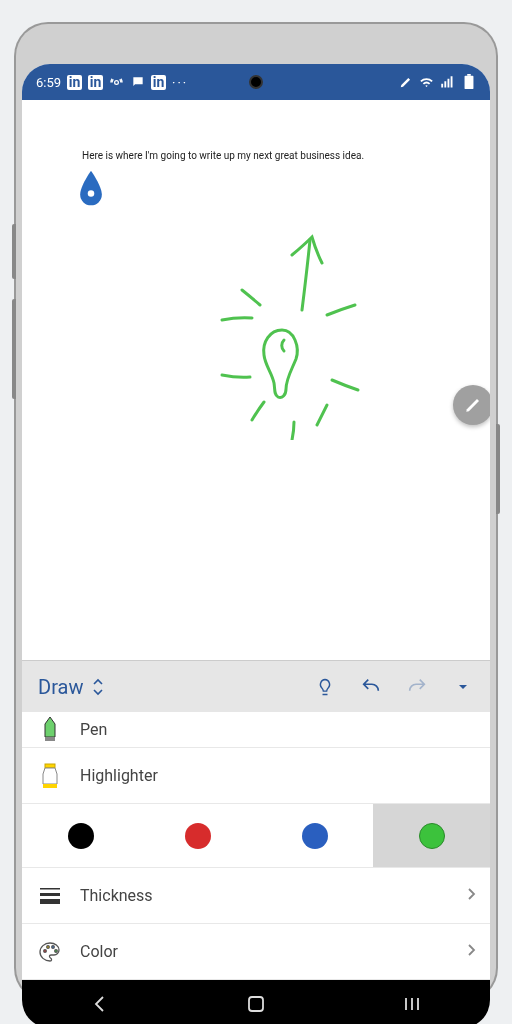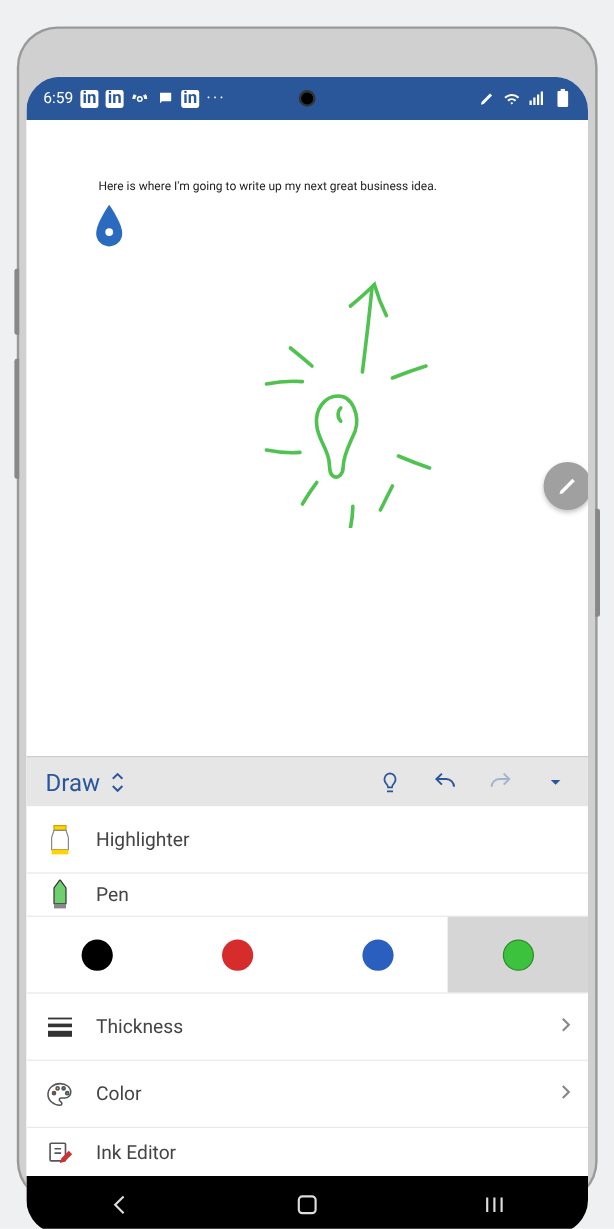--- a/index.html
+++ b/index.html
@@ -110,21 +110,21 @@
     right:-3px;
     top:285px;
     width:40px;height:40px;border-radius:50%;
     background:#a0a0a0;
     display:flex;align-items:center;justify-content:center;
     box-shadow:0 2px 4px rgba(0,0,0,.25);
   }
   .toolbar {
     background:#e6e6e6;
     border-top:1px solid #ccc;
-    height:42px;
+    height:52px;
     display:flex;
     align-items:center;
     padding:0 6px;
     gap:4px;
   }
   .toolbar .mode {
     color:#2a579a;
     font-size:20px;
     padding:6px 10px;
     display:flex;align-items:center;gap:8px;
@@ -282,38 +282,38 @@
           </svg>
       </div>
       <div class="tb-btn">
         <svg width="12" height="12" viewBox="0 0 12 12" fill="#2a579a">
             <path d="M2 4l4 4 4-4z"></path>
           </svg>
       </div>
     </div>
 
     <div class="list">
+      <div class="row pen">
+        <div class="icon-slot">
+          <svg width="18" height="26" viewBox="0 0 18 26">
+              <path d="M9 0 L14 7 V20 H4 V7 Z" fill="#6dd06d" stroke="#333" stroke-width="1"></path>
+              <rect x="4" y="20" width="10" height="4" fill="#888"></rect>
+            </svg>
+        </div>
+        <span>Pen</span>
+      </div>
       <div class="row">
         <div class="icon-slot">
           <svg width="20" height="28" viewBox="0 0 20 28">
               <rect x="5" y="2" width="10" height="4" fill="#ffd400" stroke="#c9a600"></rect>
               <path d="M5 6 h10 l2 6 v10 h-14 v-10 z" fill="#fff" stroke="#888"></path>
               <rect x="3" y="22" width="14" height="4" fill="#ffd400"></rect>
             </svg>
         </div>
         <span>Highlighter</span>
-      </div>
-      <div class="row pen">
-        <div class="icon-slot">
-          <svg width="18" height="26" viewBox="0 0 18 26">
-              <path d="M9 0 L14 7 V20 H4 V7 Z" fill="#6dd06d" stroke="#333" stroke-width="1"></path>
-              <rect x="4" y="20" width="10" height="4" fill="#888"></rect>
-            </svg>
-        </div>
-        <span>Pen</span>
       </div>
 
       <div class="swatches">
         <div class="swatch">
             <div class="dot" style="background:#000"></div>
           </div>
         <div class="swatch">
             <div class="dot" style="background:#d72c2c"></div>
           </div>
         <div class="swatch">
@@ -351,30 +351,20 @@
             </svg>
         </div>
         <span>Color</span>
         <span class="chev">
           <svg width="10" height="14" viewBox="0 0 10 14" stroke="#888" stroke-width="1.8" fill="none">
               <path d="M3 2l5 5-5 5"></path>
             </svg>
         </span>
       </div>
 
-      <div class="row" style="height:40px;border-bottom:none">
-        <div class="icon-slot">
-          <svg width="22" height="22" viewBox="0 0 24 24" fill="none" stroke="#c33" stroke-width="1.5">
-              <rect x="3" y="4" width="14" height="16" rx="1" stroke="#555"></rect>
-              <path d="M7 9h6M7 13h6" stroke="#555"></path>
-              <path d="M14 18l6-6 2 2-6 6-3 1z" fill="#c33" stroke="#c33"></path>
-            </svg>
-        </div>
-        <span>Ink Editor</span>
-      </div>
     </div>
 
     <div class="navbar">
       <div class="nav-icon">
         <svg width="18" height="18" viewBox="0 0 18 18" stroke="#ddd" stroke-width="1.8" fill="none">
             <path d="M12 2L5 9l7 7"></path>
           </svg>
       </div>
       <div class="nav-icon">
         <svg width="20" height="20" viewBox="0 0 20 20" stroke="#ddd" stroke-width="1.8" fill="none">

